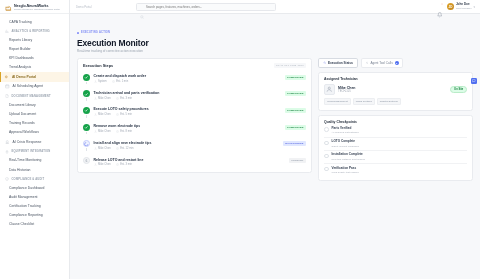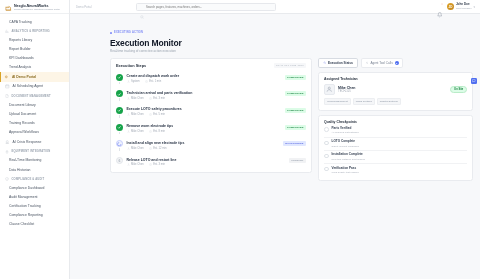--- a/index.html
+++ b/index.html
@@ -104,21 +104,21 @@
     width: 7px; height: 7px; border-radius: 50%;
     background: linear-gradient(135deg,#e0a52a,#c2831b);
     display: flex; align-items: center; justify-content: center;
     color: #fff; font-size: 3px; font-weight: bold;
   }
   .user-meta { line-height: 3.4px; }
   .user-name { font-size: 3px; font-weight: bold; color: #374151; white-space: nowrap; }
   .user-role { font-size: 2.4px; color: #a3aab5; white-space: nowrap; }
   .caret { font-size: 3px; color: #b6bcc6; }
 
-  .content { flex: 1; padding: 6px 7px 0 7px; overflow: hidden; margin-left: 33px; }
+  .content { flex: 1; padding: 6px 7px 0 7px; overflow: hidden; }
 
   .page-head { margin-bottom: 5px; }
   .status-pill {
     display: inline-flex; align-items: center; gap: 1.8px;
     font-size: 2.6px; font-weight: bold; letter-spacing: 0.22px;
     color: #7c89f5; text-transform: uppercase; margin-bottom: 1.6px;
   }
   .status-pill .sq { width: 2.2px; height: 2.2px; background: #8b95f8; border-radius: 0.4px; }
   .page-title { font-size: 8.5px; font-weight: bold; color: #111827; line-height: 10px; letter-spacing: -0.15px; }
   .page-sub { font-size: 3.1px; color: #9aa3af; margin-top: 1.2px; }

